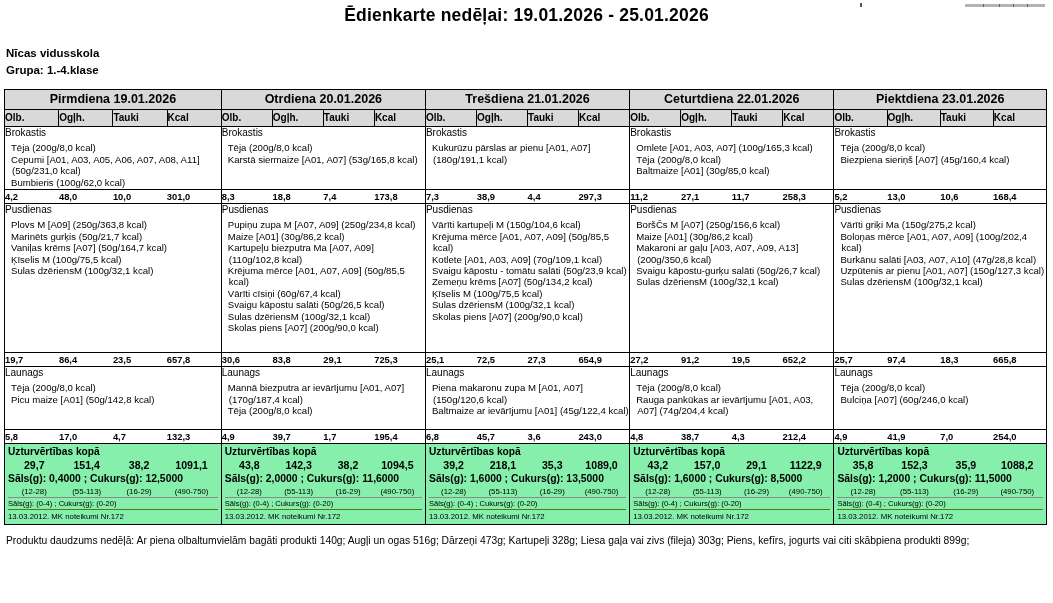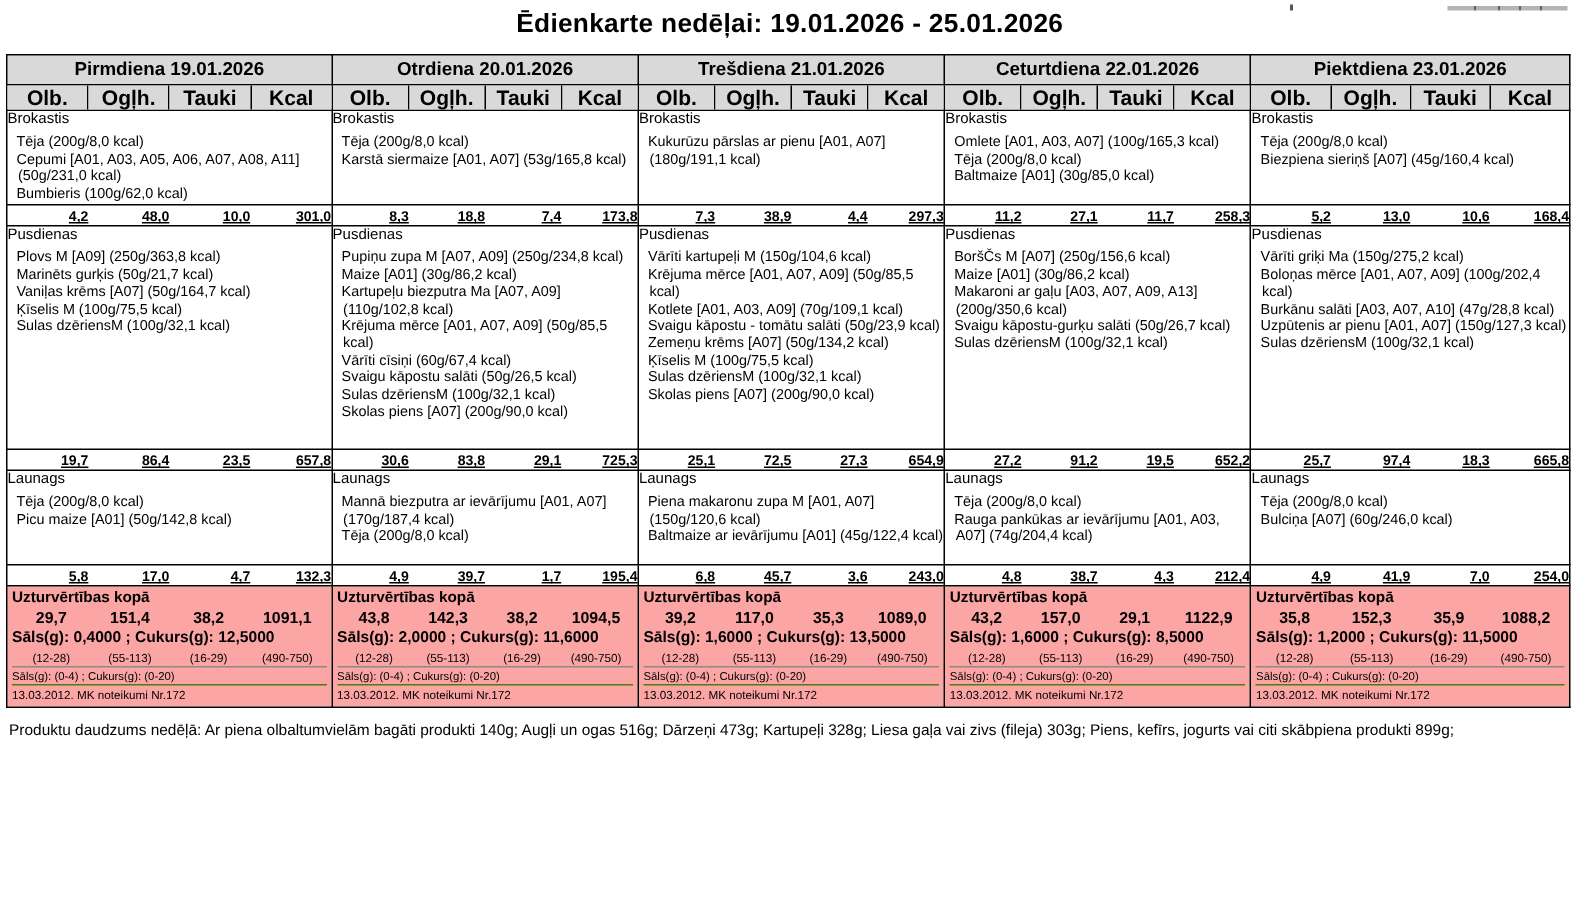--- a/index.html
+++ b/index.html
@@ -80,22 +80,22 @@
   .dayhead {
     background: #d9d9d9;
     text-align: center;
     font-size: 12.5px;
     font-weight: bold;
     height: 19px;
     line-height: 19px;
   }
   .nuthead {
     background: #d9d9d9;
-    text-align: center;
-    font-size: 14px;
+    text-align: left;
+    font-size: 10px;
     font-weight: bold;
     height: 16px;
     line-height: 16px;
   }
   .meal-cell {
     padding: 3px 3px 0 3px;
     font-size: 9.6px;
     line-height: 11.4px;
   }
   .meal-name {
@@ -113,26 +113,25 @@
   }
   .subtotal {
     display: flex;
     font-size: 9.4px;
     font-weight: bold;
     height: 13px;
     align-items: center;
   }
   .subtotal span {
     flex: 1 1 25%;
-    text-align: right;
-    text-decoration: underline;
+    text-align: left;
   }
   
   .summary {
-    background: #fca5a5;
+    background: #86efac;
     padding: 1px 3px 2px 3px;
   }
   .summary-title {
     font-size: 10.2px;
     font-weight: bold;
     line-height: 13px;
   }
   .summary-vals {
     display: flex;
     font-size: 10.6px;
@@ -176,20 +175,24 @@
 </head>
 <body>
 
 <div class="page">
 
   <div class="artifact-ruler"></div>
   <div class="artifact-dot"></div>
 
   <div class="doc-title">Ēdienkarte nedēļai: 19.01.2026 - 25.01.2026</div>
 
+  <div class="org-block">
+    <div>Nīcas vidusskola</div>
+    <div>Grupa: 1.-4.klase</div>
+  </div>
 
   <table class="menu">
     <colgroup>
       <col style="width:20.8%">
         <col style="width:19.6%">
         <col style="width:19.6%">
         <col style="width:19.6%">
         <col style="width:20.4%">
     </colgroup>
     <thead>
@@ -513,21 +516,21 @@
               </div>
               <div class="summary-note">Sāls(g): (0-4) ; Cukurs(g): (0-20)</div>
               <div class="summary-law">13.03.2012. MK noteikumi Nr.172</div>
             </div>
           </td>
           <td style="padding: 0px;">
             <div class="summary">
               <div class="summary-title">Uzturvērtības kopā</div>
               <div class="summary-vals">
                 <span>39,2</span>
-                <span>117,0</span>
+                <span>218,1</span>
                 <span>35,3</span>
                 <span>1089,0</span>
               </div>
               <div class="summary-salt">Sāls(g): 1,6000 ; Cukurs(g): 13,5000</div>
               <div class="summary-ranges">
                 <span>(12-28)</span>
                 <span>(55-113)</span>
                 <span>(16-29)</span>
                 <span>(490-750)</span>
               </div>

